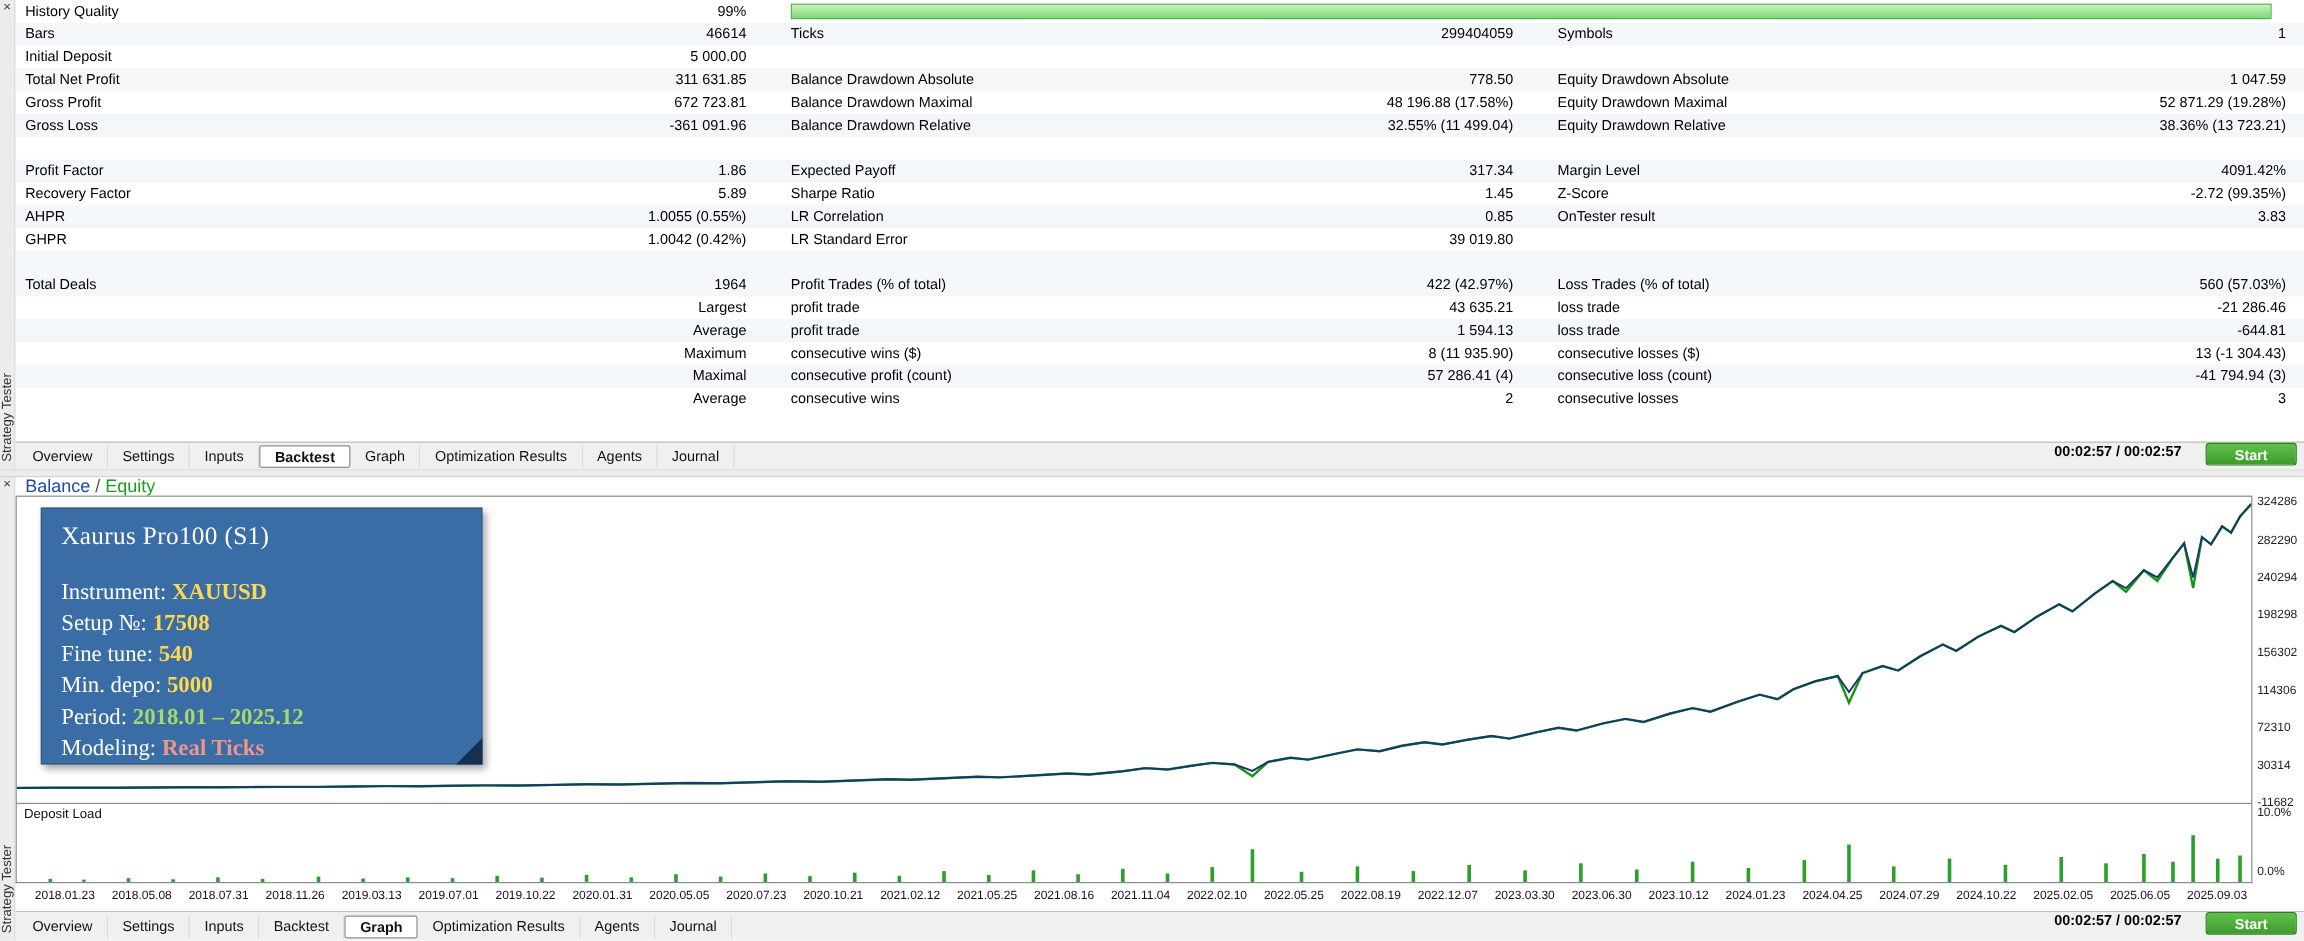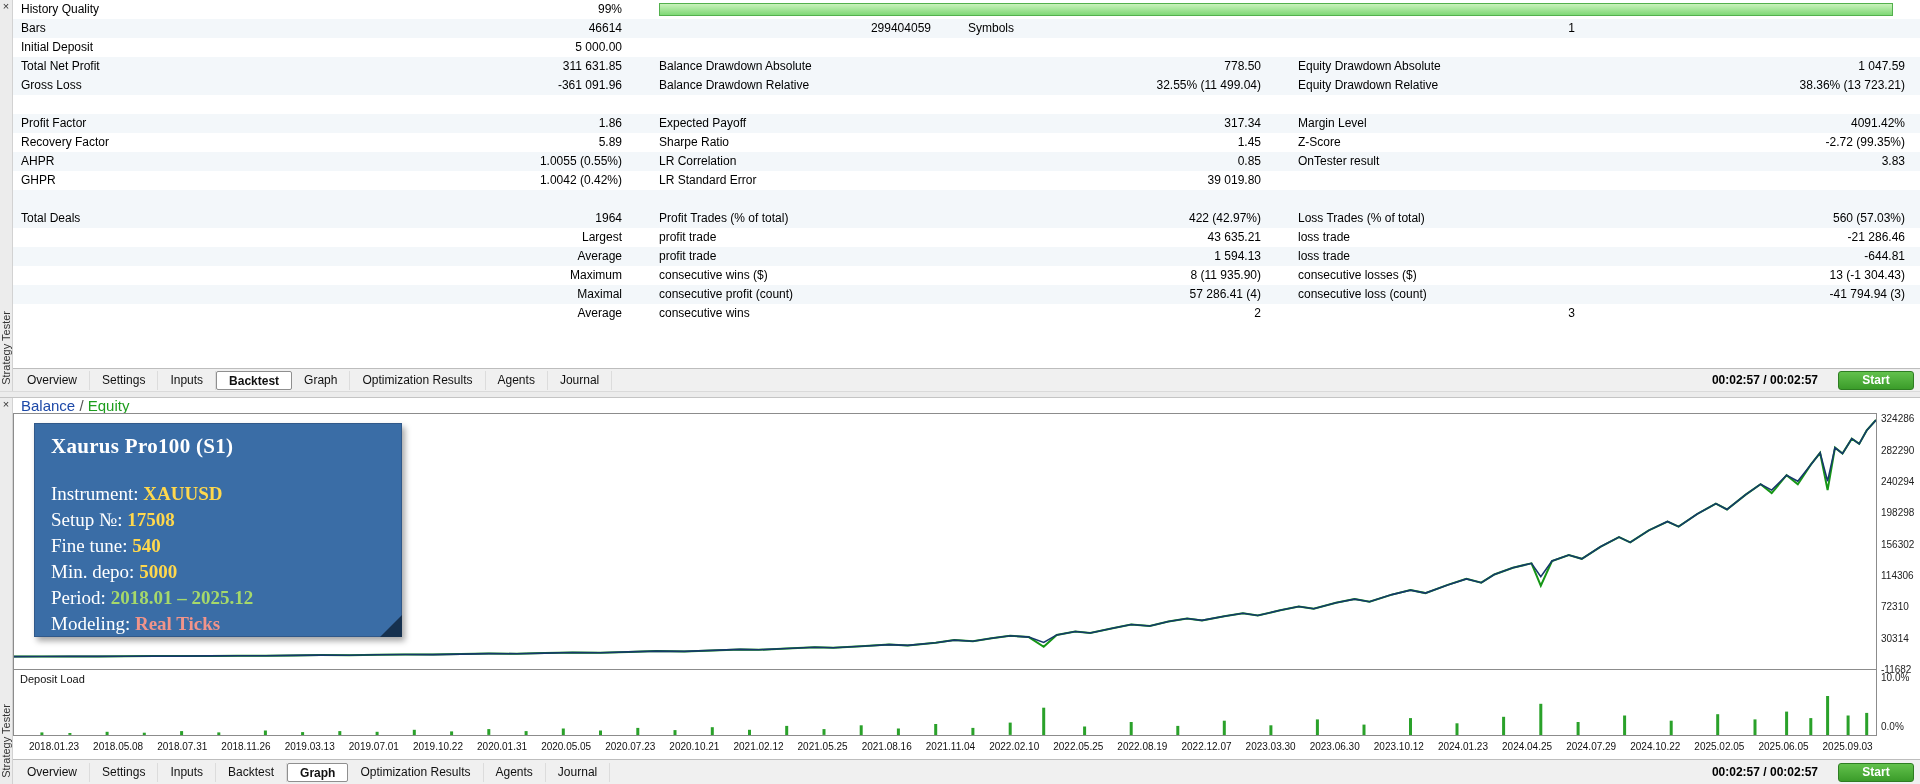--- a/index.html
+++ b/index.html
@@ -22,21 +22,21 @@
   .c1v{width:285px;text-align:right}
   .c2l{width:330px}
   .c2v{width:272px;text-align:right}
   .c3l{width:330px}
   .c3v{width:277px;text-align:right}
   .gap{flex:0 0 37px;width:37px}
   .barwrap{flex:1;margin-right:15px;padding-top:3px}
   .qbar{display:block;height:13px;background:linear-gradient(#c9f2bb,#7fd876);border:1px solid #53b04d}
   .filler{flex:1}
   
-  .tabbar{height:23px;background:#f0f0f0;border-top:1px solid #bdbdbd;display:flex;align-items:center;padding:0 6px 0 2px}
+  .tabbar{height:23px;background:#f0f0f0;border-top:1px solid #bdbdbd;display:flex;padding:0 6px 0 2px}
   #bottom-panel .tabbar{height:25px}
   .tabs{display:flex;align-items:center;height:100%}
   .tab{padding:0 12px;height:19px;line-height:19px;border-right:1px solid #dcdcdc;color:#111;cursor:default}
   .tab.active{background:#fff;border:1px solid #8f8f8f;font-weight:bold;border-radius:2px}
   .spacer{flex:1}
   .time{font-weight:bold;margin-right:20px}
   .start{width:76px;height:19px;background:linear-gradient(#62c14c,#3b9c2a);border:1px solid #2e7d22;
     border-radius:3px;color:#fff;font-weight:bold;font-size:12px;font-family:inherit;cursor:default}
   .splitter{height:7px;background:#ececec;border-top:1px solid #dadada;border-bottom:1px solid #c4c4c4}
   
@@ -45,21 +45,21 @@
   .leg-balance{color:#1d49a8}
   .leg-sep{color:#555}
   .leg-equity{color:#1e9e1e}
   .chart-frame{position:absolute;top:15px;left:0;width:1864px;height:257px;border:1px solid #8c8c8c;background:#fff}
   .chart-frame svg,.deposit svg{display:block;width:100%;height:100%}
   .y-axis{position:absolute;top:15px;left:1868px;width:50px;height:257px;font-size:10px;color:#222}
   .y-axis span{position:absolute;left:0;white-space:nowrap}
   .overlay{position:absolute;left:20px;top:9px;width:368px;height:214px;background:#3a6da6;border:1px solid #31598a;
     box-shadow:3px 4px 6px rgba(0,0,0,0.35);padding:10px 0 0 16px;color:#fff;
     font-family:"Liberation Serif","DejaVu Serif",serif}
-  .ov-title{font-size:21px;font-weight:bold;letter-spacing:.3px}
+  .ov-title{font-size:21px;font-weight:normal;letter-spacing:.3px}
   .ov-lines{margin-top:22px}
   .ov-line{font-size:19px;line-height:26px;white-space:nowrap}
   .ov-val{font-weight:bold}
   .ov-yellow{color:#ffd84d}
   .ov-green{color:#a6d96a}
   .ov-salmon{color:#f1948a}
   .fold{position:absolute;right:-1px;bottom:-1px;width:0;height:0;border-left:22px solid transparent;border-bottom:22px solid #16314f}
   .deposit{position:absolute;top:272px;left:0;width:1864px;height:66px;border:1px solid #8c8c8c;border-top:none;background:#fff}
   .dep-label{position:absolute;top:3px;left:6px;font-size:11px;color:#111;background:#fff;padding-right:4px}
   .dep-axis{position:absolute;left:1868px;top:272px;width:50px;height:66px;font-size:10px;color:#222}
@@ -86,20 +86,21 @@
             <span class="cell c1v">99%</span>
             <span class="gap"></span>
             <span class="barwrap">
               <span class="qbar" style="width: 99%;"></span>
             </span>
           </div>
           <div class="trow alt">
             <span class="cell c1l">Bars</span>
             <span class="cell c1v">46614</span>
             <span class="gap"></span>
+            <span class="cell c2l">Ticks</span>
             <span class="cell c2v">299404059</span>
             <span class="gap"></span>
             <span class="cell c3l">Symbols</span>
             <span class="cell c3v">1</span>
           </div>
           <div class="trow">
             <span class="cell c1l">Initial Deposit</span>
             <span class="cell c1v">5 000.00</span>
             <span class="gap"></span>
             <span class="cell c2l"></span>
@@ -111,20 +112,30 @@
           <div class="trow alt">
             <span class="cell c1l">Total Net Profit</span>
             <span class="cell c1v">311 631.85</span>
             <span class="gap"></span>
             <span class="cell c2l">Balance Drawdown Absolute</span>
             <span class="cell c2v">778.50</span>
             <span class="gap"></span>
             <span class="cell c3l">Equity Drawdown Absolute</span>
             <span class="cell c3v">1 047.59</span>
           </div>
+          <div class="trow">
+            <span class="cell c1l">Gross Profit</span>
+            <span class="cell c1v">672 723.81</span>
+            <span class="gap"></span>
+            <span class="cell c2l">Balance Drawdown Maximal</span>
+            <span class="cell c2v">48 196.88 (17.58%)</span>
+            <span class="gap"></span>
+            <span class="cell c3l">Equity Drawdown Maximal</span>
+            <span class="cell c3v">52 871.29 (19.28%)</span>
+          </div>
           <div class="trow alt">
             <span class="cell c1l">Gross Loss</span>
             <span class="cell c1v">-361 091.96</span>
             <span class="gap"></span>
             <span class="cell c2l">Balance Drawdown Relative</span>
             <span class="cell c2v">32.55% (11 499.04)</span>
             <span class="gap"></span>
             <span class="cell c3l">Equity Drawdown Relative</span>
             <span class="cell c3v">38.36% (13 723.21)</span>
           </div>
@@ -238,20 +249,21 @@
             <span class="cell c3l">consecutive loss (count)</span>
             <span class="cell c3v">-41 794.94 (3)</span>
           </div>
           <div class="trow">
             <span class="cell c1l"></span>
             <span class="cell c1v">Average</span>
             <span class="gap"></span>
             <span class="cell c2l">consecutive wins</span>
             <span class="cell c2v">2</span>
             <span class="gap"></span>
+            <span class="cell c3l">consecutive losses</span>
             <span class="cell c3v">3</span>
           </div>
         </div>
       <div class="filler"></div>
       <div class="tabbar">
         <div class="tabs" id="top-tabs">
             <span class="tab">Overview</span>
             <span class="tab">Settings</span>
             <span class="tab">Inputs</span>
             <span class="tab active">Backtest</span>

